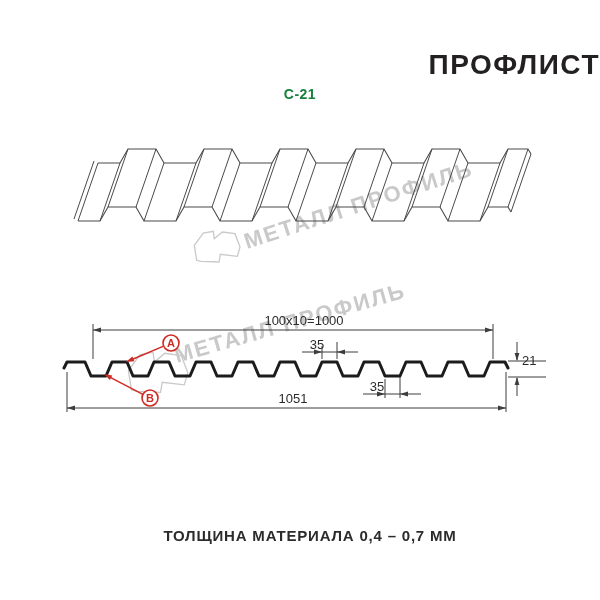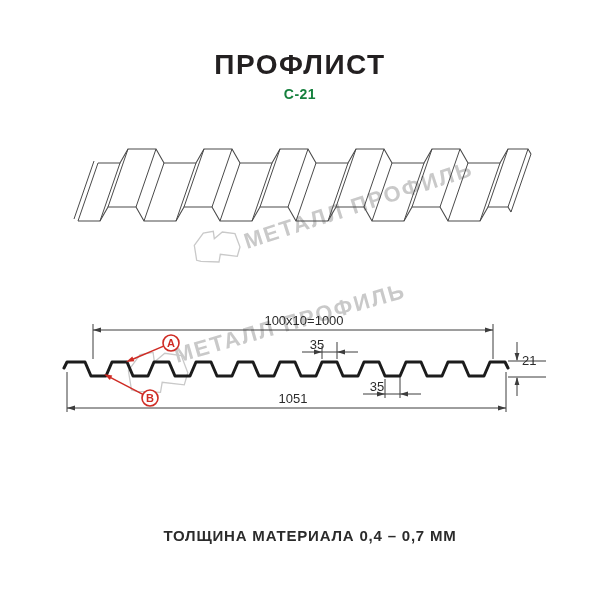--- a/index.html
+++ b/index.html
@@ -1,20 +1,20 @@
 <!DOCTYPE html>
 <html><head>
 <meta charset="utf-8">
 <style>
   html,body{margin:0;padding:0;background:#fff;}
   #canvas{position:relative;width:600px;height:600px;background:#fff;overflow:hidden;
           font-family:"Liberation Sans",sans-serif;}
   #drawing{position:absolute;left:0;top:0;}
   .abs{position:absolute;left:0;width:600px;text-align:center;}
-  #title{top:49px;font-size:28px;font-weight:bold;letter-spacing:1.5px;color:#232021;}
+  #title{top:49px;font-size:28px;font-weight:bold;letter-spacing:1.5px;color:#232021;text-align:right;}
   #subtitle{top:86px;font-size:14px;font-weight:bold;letter-spacing:0.5px;color:#15803d;}
   #caption{top:527px;font-size:15px;font-weight:bold;letter-spacing:0.8px;color:#2b2b2b;padding-left:10px;}
   text.dim{font-family:"Liberation Sans",sans-serif;font-size:13px;fill:#2b2b2b;}
   text.redlbl{font-family:"Liberation Sans",sans-serif;font-size:11px;font-weight:bold;}
   text.wm{font-family:"Liberation Sans",sans-serif;font-size:22px;font-weight:bold;letter-spacing:2px;}
 </style>
 </head>
 <body>
 
 <div id="canvas">

